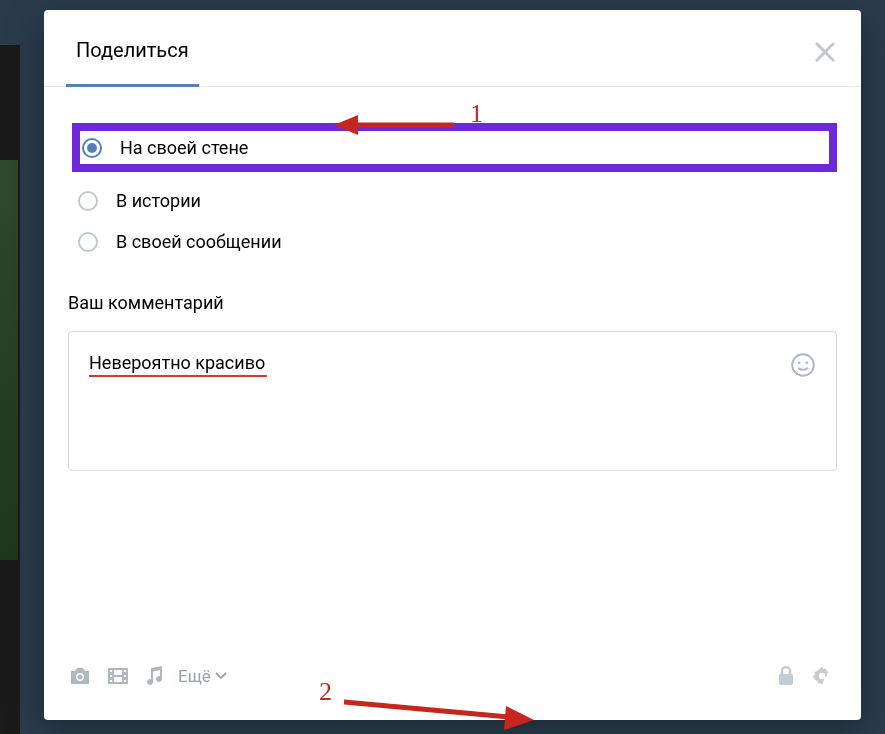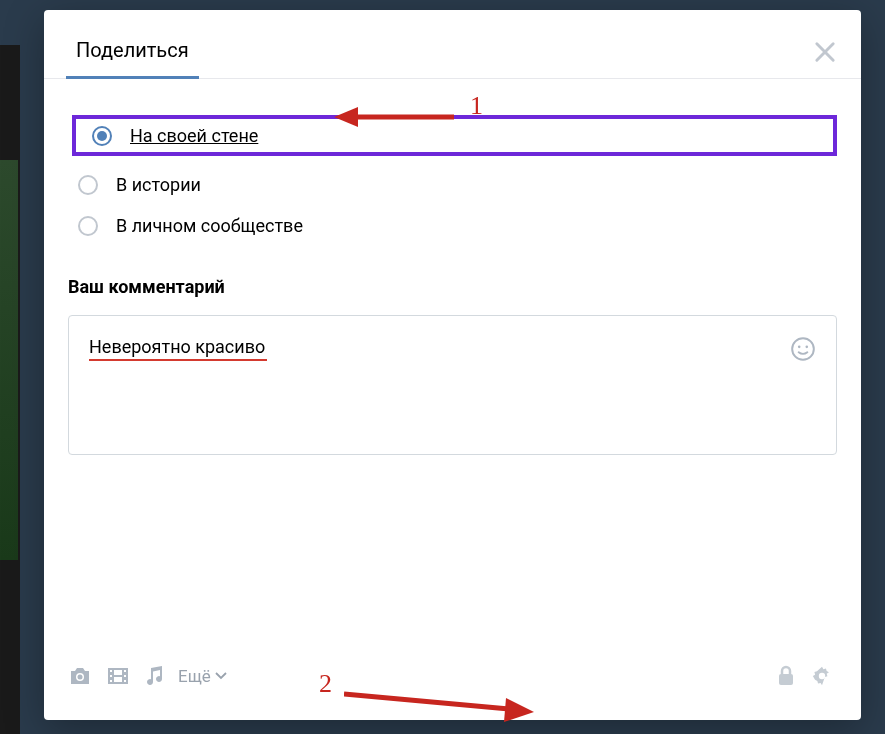--- a/index.html
+++ b/index.html
@@ -48,21 +48,21 @@
       padding: 0;
       border-bottom: 1px solid #e7e8ec;
       display: flex;
       align-items: flex-start;
     }
     .tabs {
       display: flex;
       padding-left: 24px;
     }
     .tab {
-      padding: 28px 8px 16px 8px;
+      padding: 28px 8px 24px 8px;
       margin-right: 22px;
       font-size: 20px;
       color: #99a2ad;
       cursor: pointer;
       position: relative;
     }
     .tab.active {
       color: #000000;
     }
     .tab.active::after {
@@ -96,24 +96,23 @@
       margin-left: 4px;
       margin-bottom: 30px;
     }
     .radio-item {
       display: flex;
       align-items: center;
       padding: 10px 6px;
       cursor: pointer;
     }
     .radio-item.highlighted {
-      border: 4px solid #6d28d9;
-      padding: 6px 16px;
+      border: 8px solid #6d28d9;
+      padding: 6px 2px;
       margin-bottom: 8px;
-      text-decoration: underline;
     }
     .radio-circle {
       width: 20px;
       height: 20px;
       border: 2px solid #c1c7cf;
       border-radius: 50%;
       margin-right: 18px;
       flex-shrink: 0;
       display: flex;
       align-items: center;
@@ -129,21 +128,20 @@
       border-radius: 50%;
     }
     .radio-label {
       font-size: 18px;
       color: #000;
     }
     .comment-label {
       font-size: 18px;
       color: #000;
       margin-bottom: 18px;
-      font-weight: bold;
     }
     .comment-box {
       width: 100%;
       height: 140px;
       border: 1px solid #d3d9de;
       border-radius: 4px;
       padding: 20px 60px 32px 20px;
       position: relative;
     }
     .comment-text {
@@ -261,21 +259,21 @@
             <div class="radio-dot"></div>
           </div>
         <span class="radio-label">На своей стене</span>
       </div>
       <div class="radio-item">
         <div class="radio-circle"></div>
         <span class="radio-label">В истории</span>
       </div>
       <div class="radio-item">
         <div class="radio-circle"></div>
-        <span class="radio-label">В личном сообществе</span>
+        <span class="radio-label">В своей сообщении</span>
       </div>
     </div>
 
     <div class="comment-label">Ваш комментарий</div>
 
     <div class="comment-box">
       <span class="comment-text">Невероятно красиво</span>
       <div class="smiley-icon">
         <svg viewBox="0 0 24 24">
           <circle cx="12" cy="12" r="10" stroke="currentColor" stroke-width="1.8" fill="none"></circle>

